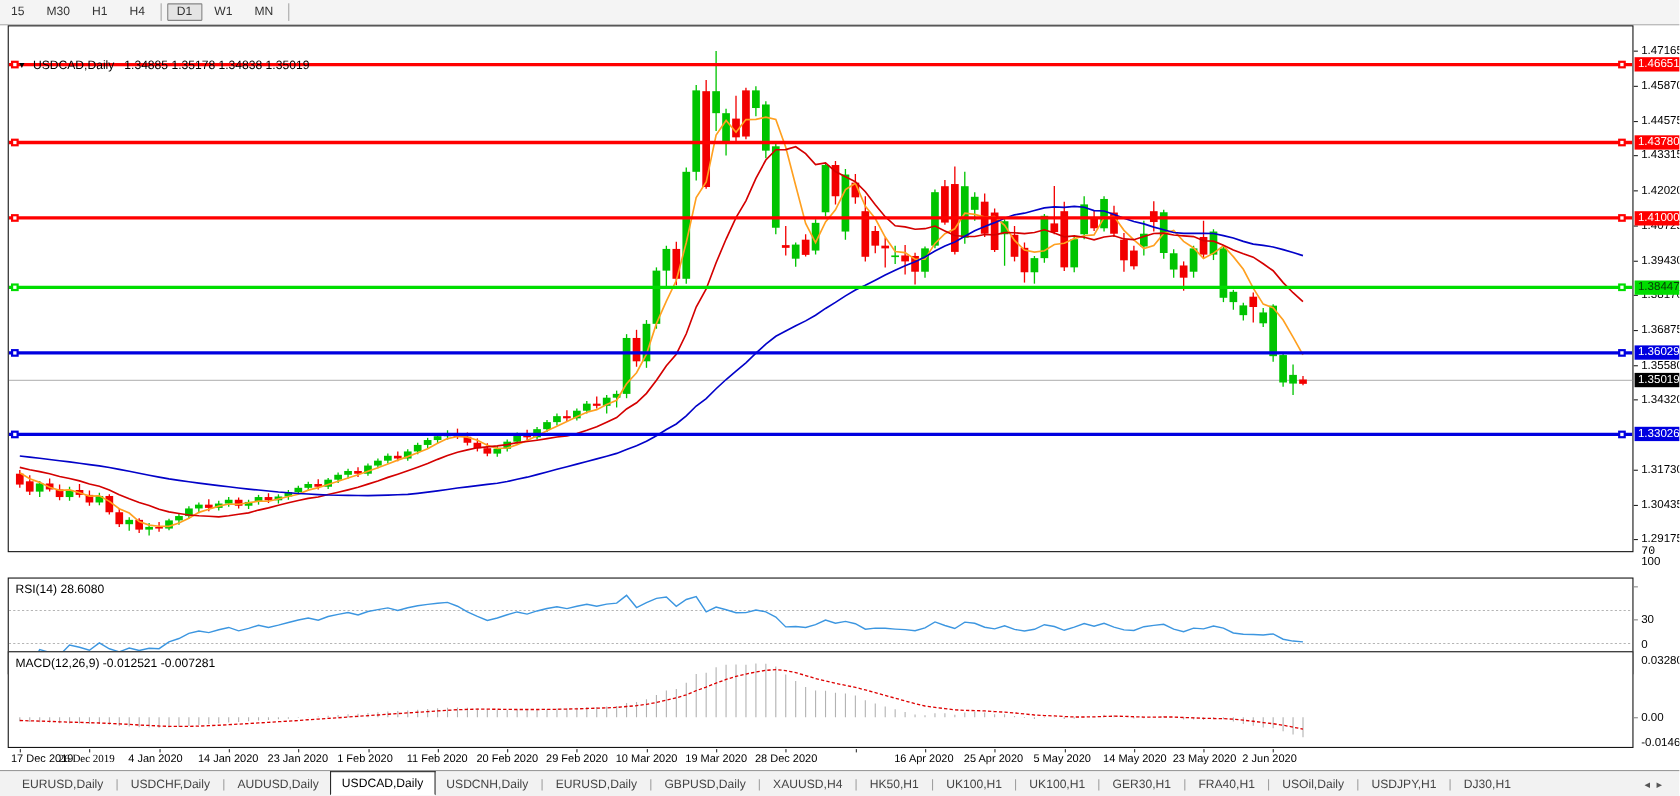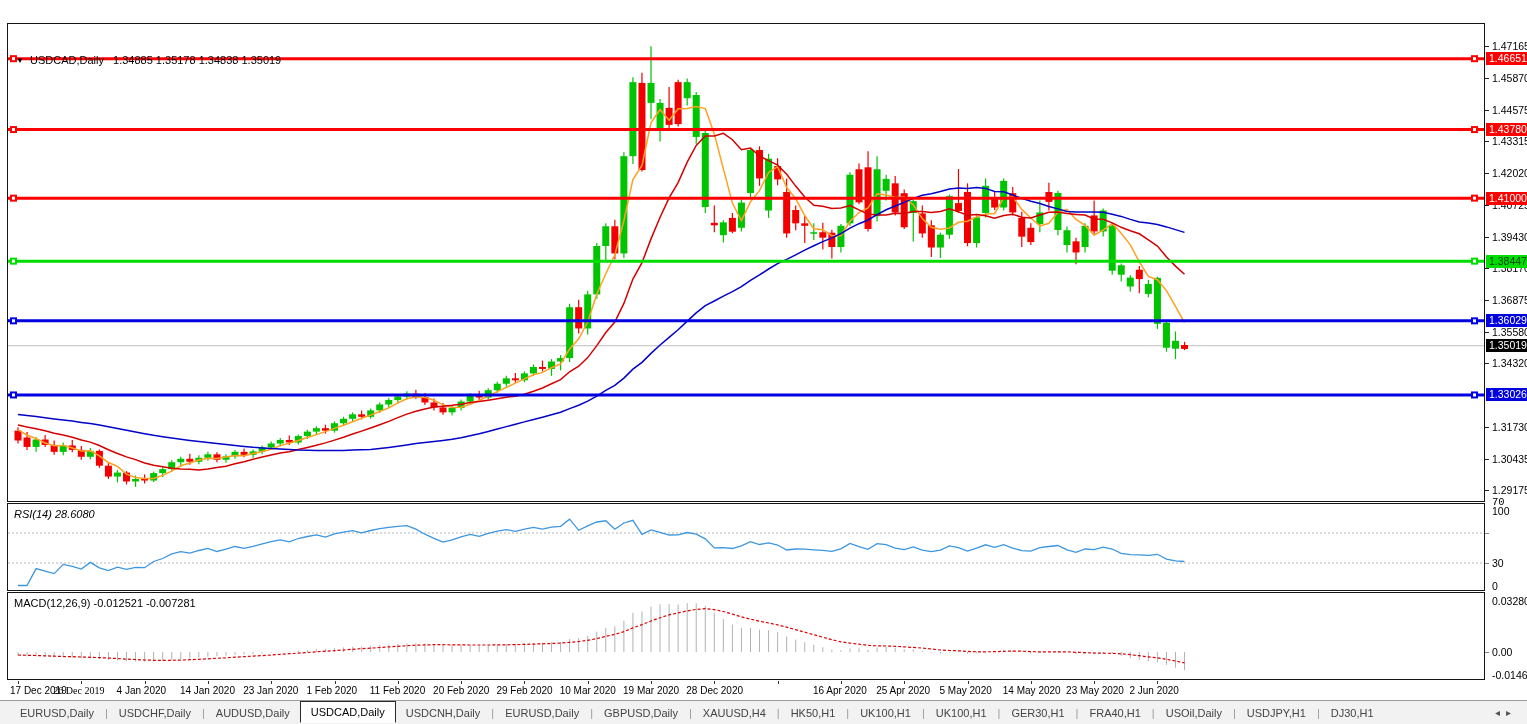--- a/index.html
+++ b/index.html
@@ -4,21 +4,21 @@
 <style>
   html,body{margin:0;padding:0;background:#ffffff;font-family:"Liberation Sans",sans-serif;}
   #screen{position:relative;width:1527px;height:724px;overflow:hidden;background:#fff;}
   .toolbar{position:absolute;top:0;left:0;width:100%;height:22px;background:#f4f4f4;
     border-bottom:1px solid #b0b0b0;display:flex;align-items:center;font-size:11px;color:#333;}
   .tf{padding:2px 9px;margin:0 1px;white-space:nowrap;}
   .tf.active{background:#e4e4e4;border:1px solid #858585;border-radius:1px;padding:1px 8px;}
   .tbsep{width:1px;height:16px;background:#a8a8a8;margin:0 4px;}
   .panel{position:absolute;left:7px;width:1478px;background:#fff;border:1px solid #151515;box-sizing:border-box;}
   #mainPanel{top:23px;height:479px;}
-  #rsiPanel{top:503px;height:88px;font-style:italic;}
+  #rsiPanel{top:525px;height:88px;}
   #macdPanel{top:592px;height:88px;}
   .panel svg{position:absolute;top:0;left:0;display:block;}
   .chart-title{position:absolute;top:18px;left:8px;font-size:11px;color:#000;white-space:nowrap;margin-top:12px;}
   .chart-title .tri{font-size:8px;vertical-align:1px;margin-right:3px;}
   .panel-label{position:absolute;top:4px;left:6px;font-size:11px;color:#000;white-space:nowrap;}
   #axis{position:absolute;left:1485px;top:0;width:42px;height:724px;font-size:10.5px;color:#000;overflow:hidden;}
   .axlbl{position:absolute;left:7px;white-space:nowrap;}
   .tick{position:absolute;left:0;width:4px;height:1px;background:#222;}
   .badge{position:absolute;left:1px;height:13px;line-height:13px;padding:0 3px;font-size:10.5px;white-space:nowrap;}
   .dates{position:absolute;top:681px;left:8px;width:1477px;height:18px;font-size:10px;color:#000;}
@@ -29,20 +29,31 @@
   .tab{padding:3px 10px;white-space:nowrap;}
   .tab.active{background:#fff;border:1px solid #2a2a2a;border-bottom:1px solid #fff;color:#000;
     margin-top:-2px;padding-top:4px;padding-bottom:4px;}
   .tabsep{color:#9a9a9a;padding:0 1px;}
   .navarrows{margin-left:auto;margin-right:10px;color:#555;font-size:10px;letter-spacing:6px;}
 </style>
 </head>
 <body>
 
 <div id="screen">
+  <div class="toolbar" id="toolbar">
+      <div class="tf">15</div>
+      <div class="tf">M30</div>
+      <div class="tf">H1</div>
+      <div class="tf">H4</div>
+      <div class="tbsep"></div>
+      <div class="tf active">D1</div>
+      <div class="tf">W1</div>
+      <div class="tf">MN</div>
+      <div class="tbsep"></div>
+    </div>
 
   <div class="panel" id="mainPanel">
     <svg id="mainSvg" width="1476" height="477">
         <line x1="0" x2="1476" y1="321.7632799999998" y2="321.7632799999998" stroke="#bdbdbd" stroke-width="1"></line>
         <g>
           <line x1="10" x2="10" y1="403.1825999999999" y2="419.4713999999998" stroke="#f20000" stroke-width="1.2"></line>
           <rect x="6.5" y="406.6377999999996" width="7" height="9.872000000000014" fill="#f20000"></rect>
           <line x1="19.043" x2="19.043" y1="408.11859999999996" y2="425.88819999999964" stroke="#f20000" stroke-width="1.2"></line>
           <rect x="15.543" y="413.5481999999999" width="7" height="9.378400000000056" fill="#f20000"></rect>
           <line x1="28.086" x2="28.086" y1="413.30139999999994" y2="427.8626" stroke="#00c400" stroke-width="1.2"></line>

